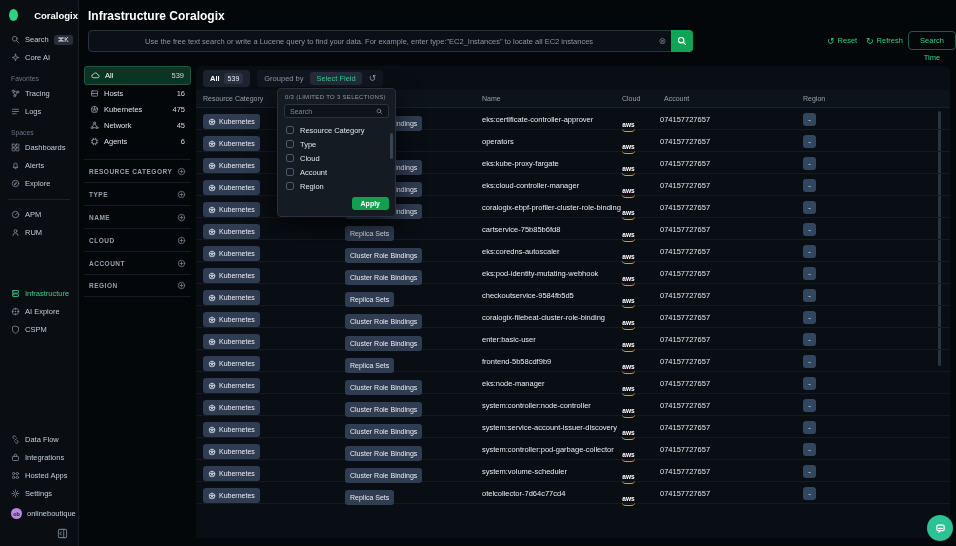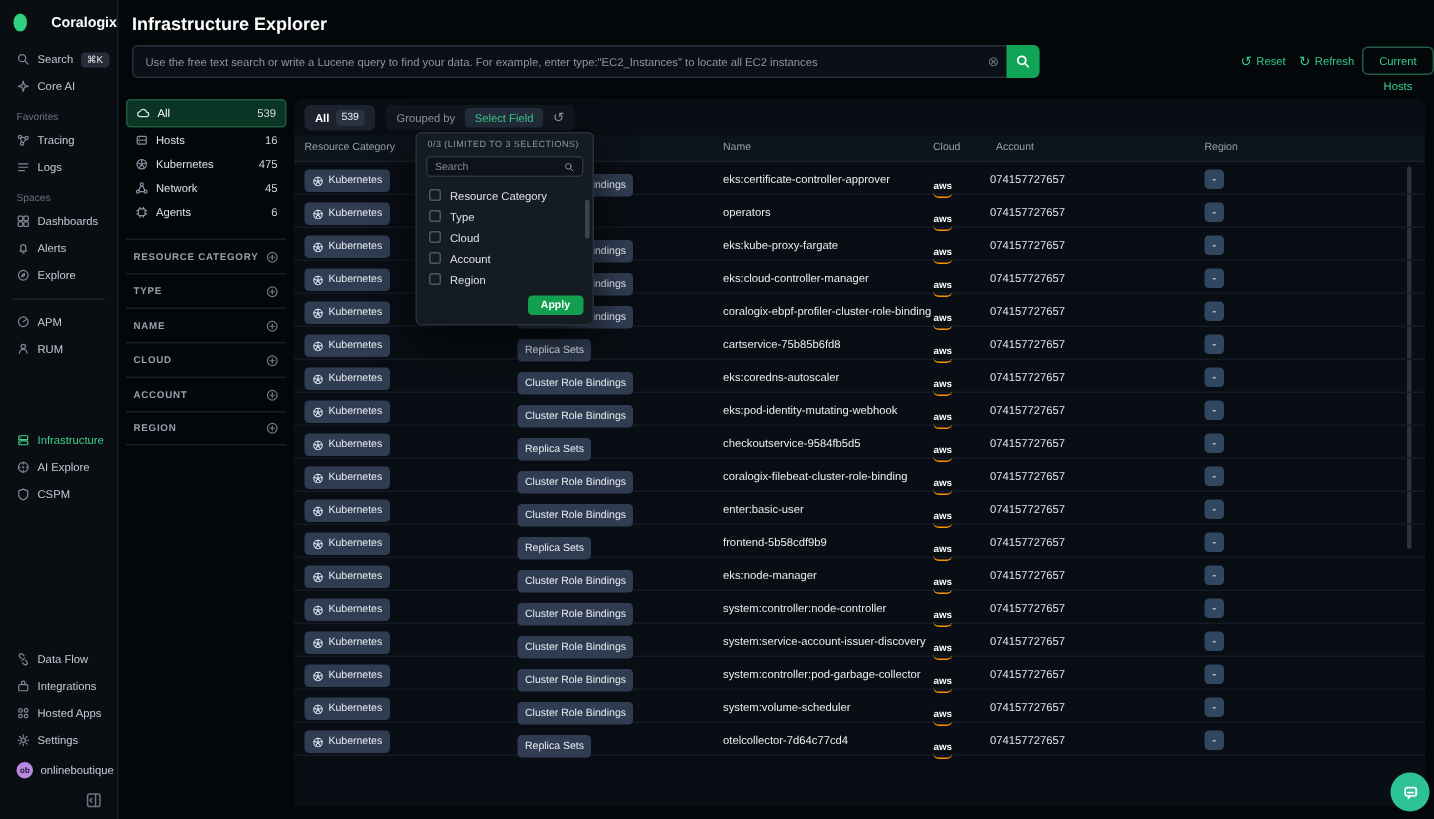--- a/index.html
+++ b/index.html
@@ -28,21 +28,21 @@
   .avatar { width:11px; height:11px; border-radius:50%; background:#b78adf; color:#221433;
             font-size:5.5px; font-weight:bold; display:flex; align-items:center; justify-content:center; }
   .collapse-row { display:flex; justify-content:flex-end; padding:8px 10px 7px 0; }
   .collapse-row .ic { color:#6b7583; width:11px; height:11px; }
 
   
   .page-title { position:absolute; left:88px; top:9px; font-size:12px; font-weight:bold; color:#fff; }
   .searchbar { position:absolute; left:88px; top:30px; width:605px; height:22px; background:#0b1016;
                border:1px solid #273241; border-radius:4px; display:flex; align-items:center; }
   .searchbar input { flex:1; background:none; border:none; outline:none; color:#dfe4ea;
-                     font:7.5px "Liberation Sans","DejaVu Sans",sans-serif; padding:0 8px; }
+                     font:7.5px "Liberation Sans","DejaVu Sans",sans-serif; padding:0 8px;margin-left:48px; }
   .searchbar input::placeholder { color:#8d97a4; }
   .clear-x { color:#6d7784; font-size:9px; margin-right:6px; cursor:pointer; }
   .search-btn { width:22px; height:22px; margin:-1px; background:#10a456; border:none;
                 border-radius:0 4px 4px 0; display:flex; align-items:center; justify-content:center;
                 color:#fff; cursor:pointer; }
   .hdr-link { position:absolute; top:36px; display:flex; align-items:center; gap:3px;
               color:#35c986; font-size:7.5px; cursor:pointer; }
   .hdr-link .glyph { font-size:9px; line-height:8px; }
   .time-btn { position:absolute; left:908px; top:31px; height:19px; padding:0 8px;
               border:1px solid #215b43; border-radius:4px; background:none; color:#3bcd8c;
@@ -271,40 +271,40 @@
       <span>onlineboutique</span>
     </div>
     <div class="collapse-row">
       <svg class="ic" viewBox="0 0 12 12">
           <rect x="1.5" y="1.5" width="9" height="9" rx="1.5"></rect>
           <path d="M7.3 1.5v9 M4.6 4.5 3.2 6l1.4 1.5"></path>
         </svg>
     </div>
   </aside>
 
-  <div class="page-title">Infrastructure Explorer</div>
+  <div class="page-title">Infrastructure Coralogix</div>
   <div class="searchbar">
     <input type="text" placeholder="Use the free text search or write a Lucene query to find your data. For example, enter type:&quot;EC2_Instances&quot; to locate all EC2 instances" style="">
     <span class="clear-x">⊗</span>
     <button class="search-btn">
       <svg class="ic" viewBox="0 0 12 12" style="width:10px;height:10px;stroke-width:1.4;">
           <circle cx="5" cy="5" r="3.2"></circle>
           <path d="M7.4 7.4 10.2 10.2"></path>
         </svg>
     </button>
   </div>
   <div class="hdr-link" style="left:827px;">
     <span class="glyph">↺</span>
     <span>Reset</span>
   </div>
   <div class="hdr-link" style="left:866px;">
     <span class="glyph">↻</span>
     <span>Refresh</span>
   </div>
-  <button class="time-btn">Current Hosts</button>
+  <button class="time-btn">Search Time</button>
 
   <div class="filters">
     <div class="fcat active">
       <svg class="ic" viewBox="0 0 12 12">
           <path d="M3.3 9a2.2 2.2 0 0 1-.2-4.4A3 3 0 0 1 8.9 5 2 2 0 0 1 8.8 9Z"></path>
         </svg>
       <span>All</span>
       <span class="cnt">539</span>
     </div>
     <div class="fcat">

